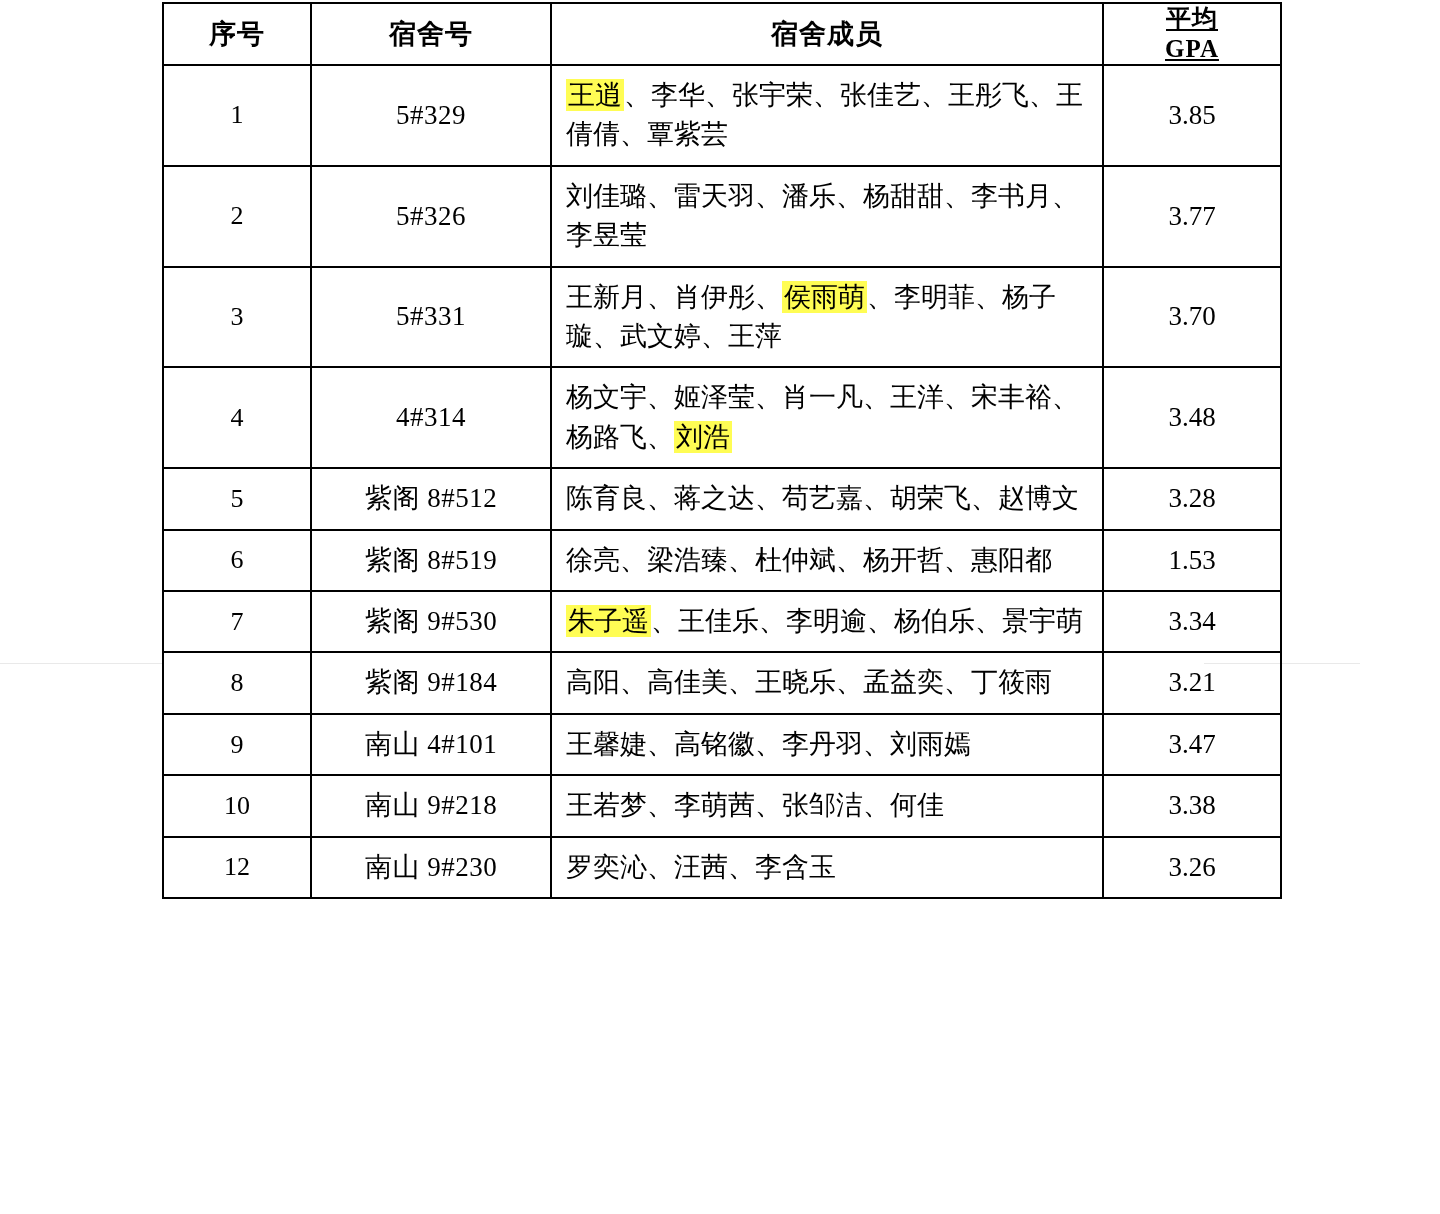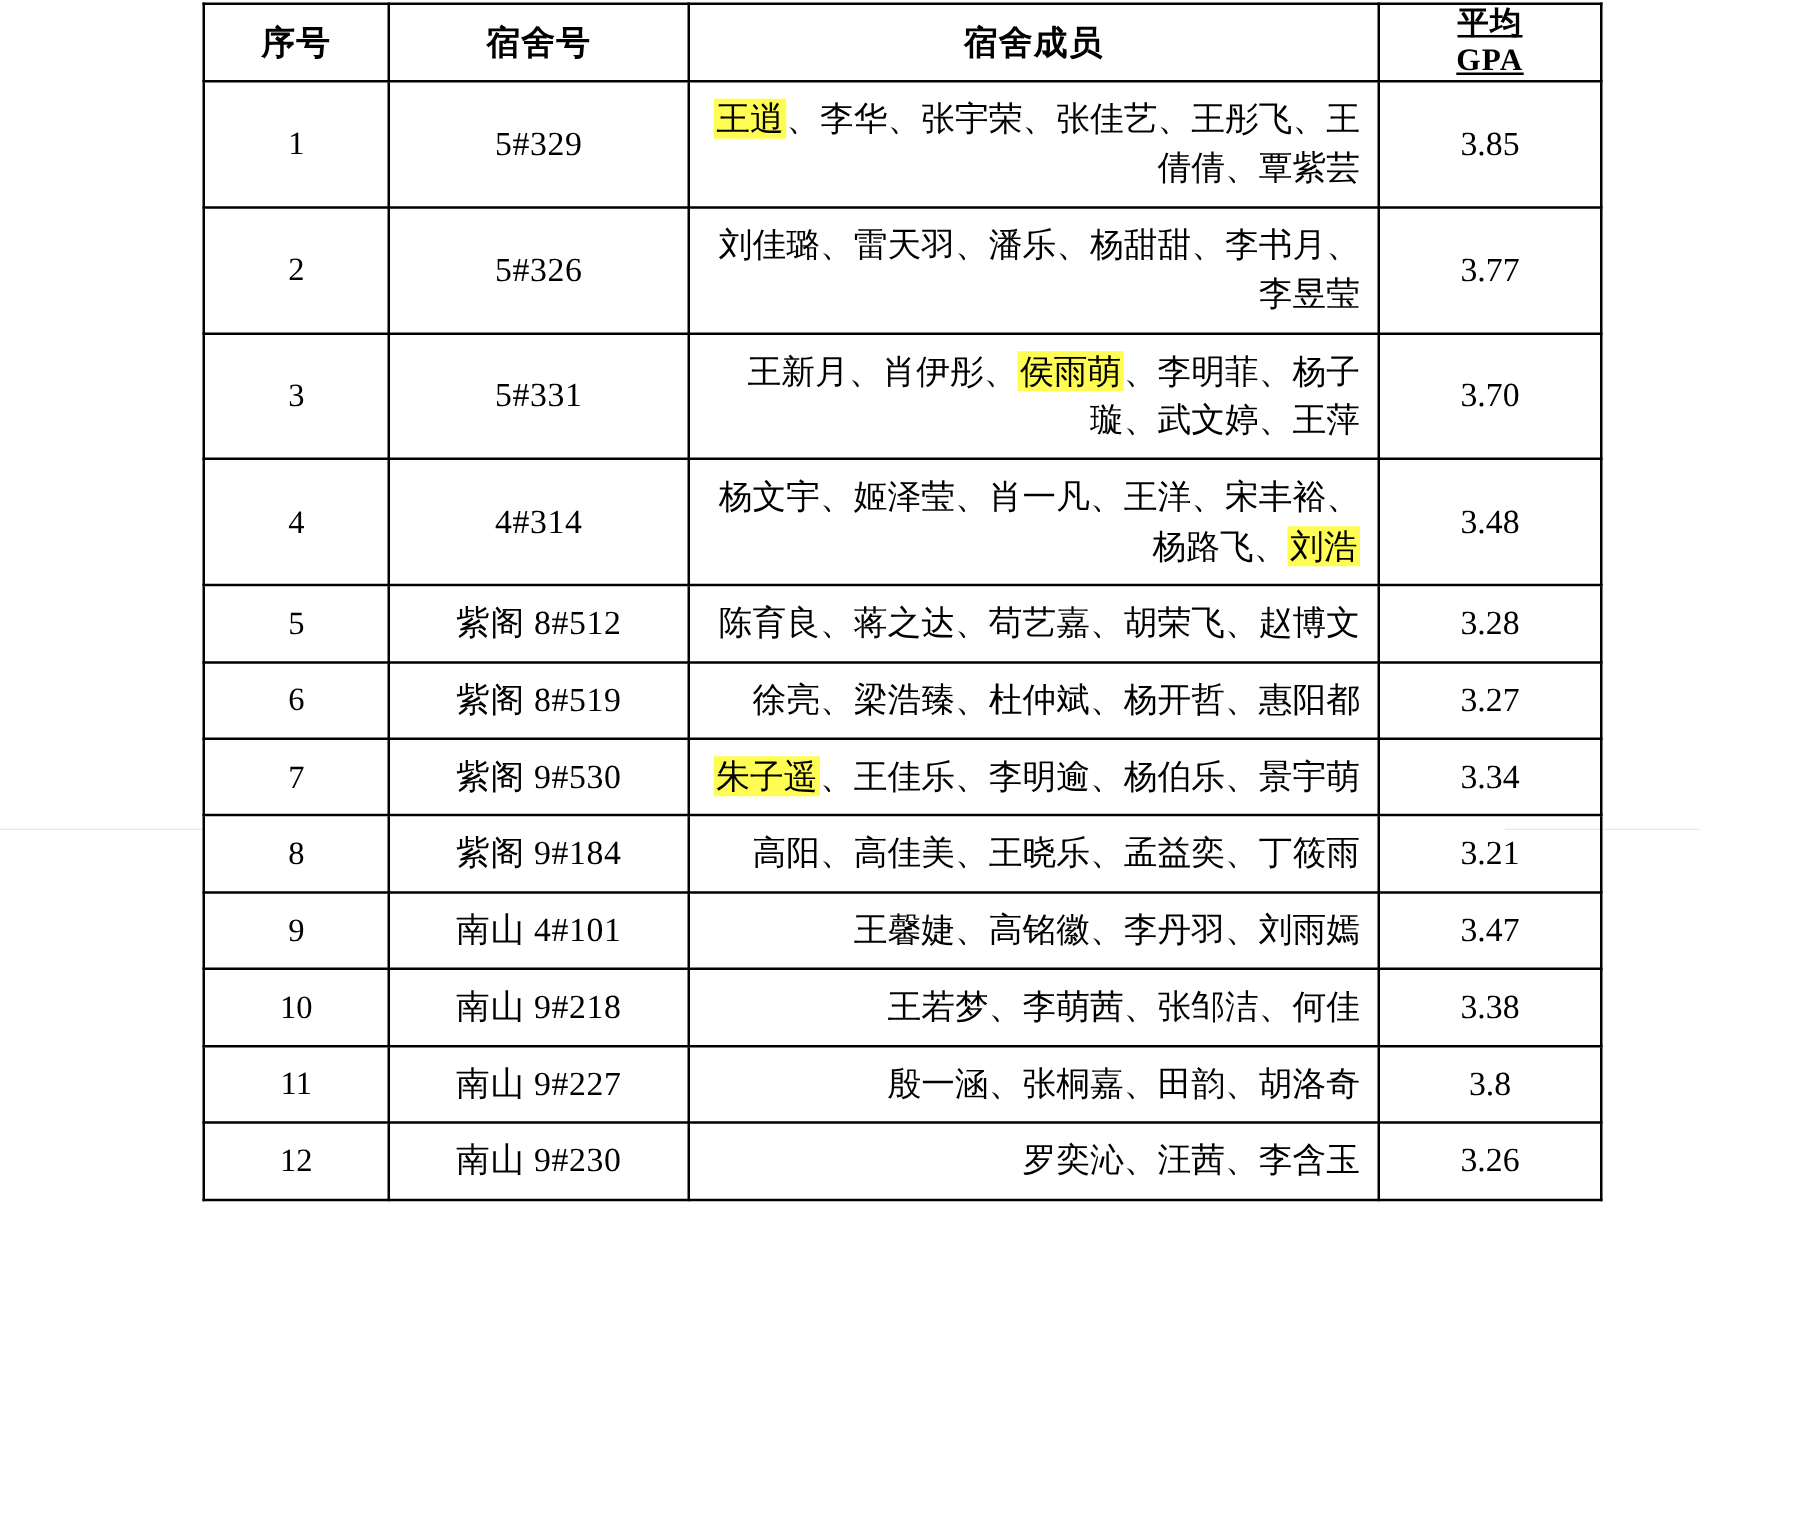--- a/index.html
+++ b/index.html
@@ -62,21 +62,21 @@
     text-decoration: underline;
   }
   tbody td {
     font-size: 27px;
     line-height: 1.46;
     padding: 10px 6px;
   }
   tbody td.idx { font-size: 26px; }
   tbody td.room { font-size: 27px; letter-spacing: 0.5px; margin-top: 20px; }
   tbody td.members {
-    text-align: right;
+    text-align: left;
     padding: 10px 14px;
   }
   tbody td.gpa { font-size: 27px; margin-top: 36px; }
 
   .hl {
     background: #fffd54;
     padding: 1px 2px;
   }
   .members .seg { white-space: normal; }
 </style>
@@ -134,21 +134,21 @@
         <tr>
           <td class="idx">5</td>
           <td class="room">紫阁 8#512</td>
           <td class="members"><span class="seg">陈育良、蒋之达、苟艺嘉、胡荣飞、赵博文</span></td>
           <td class="gpa">3.28</td>
         </tr>
         <tr>
           <td class="idx">6</td>
           <td class="room">紫阁 8#519</td>
           <td class="members"><span class="seg">徐亮、梁浩臻、杜仲斌、杨开哲、惠阳都</span></td>
-          <td class="gpa">3.27</td>
+          <td class="gpa">1.53</td>
         </tr>
         <tr>
           <td class="idx">7</td>
           <td class="room">紫阁 9#530</td>
           <td class="members"><span class="seg hl">朱子遥</span><span class="seg">、王佳乐、李明逾、杨伯乐、景宇萌</span></td>
           <td class="gpa">3.34</td>
         </tr>
         <tr>
           <td class="idx">8</td>
           <td class="room">紫阁 9#184</td>
@@ -161,26 +161,20 @@
           <td class="members"><span class="seg">王馨婕、高铭徽、李丹羽、刘雨嫣</span></td>
           <td class="gpa">3.47</td>
         </tr>
         <tr>
           <td class="idx">10</td>
           <td class="room">南山 9#218</td>
           <td class="members"><span class="seg">王若梦、李萌茜、张邹洁、何佳</span></td>
           <td class="gpa">3.38</td>
         </tr>
         <tr>
-          <td class="idx">11</td>
-          <td class="room">南山 9#227</td>
-          <td class="members"><span class="seg">殷一涵、张桐嘉、田韵、胡洛奇</span></td>
-          <td class="gpa">3.8</td>
-        </tr>
-        <tr>
           <td class="idx">12</td>
           <td class="room">南山 9#230</td>
           <td class="members"><span class="seg">罗奕沁、汪茜、李含玉</span></td>
           <td class="gpa">3.26</td>
         </tr>
       </tbody>
   </table>
 
 </div>
 

